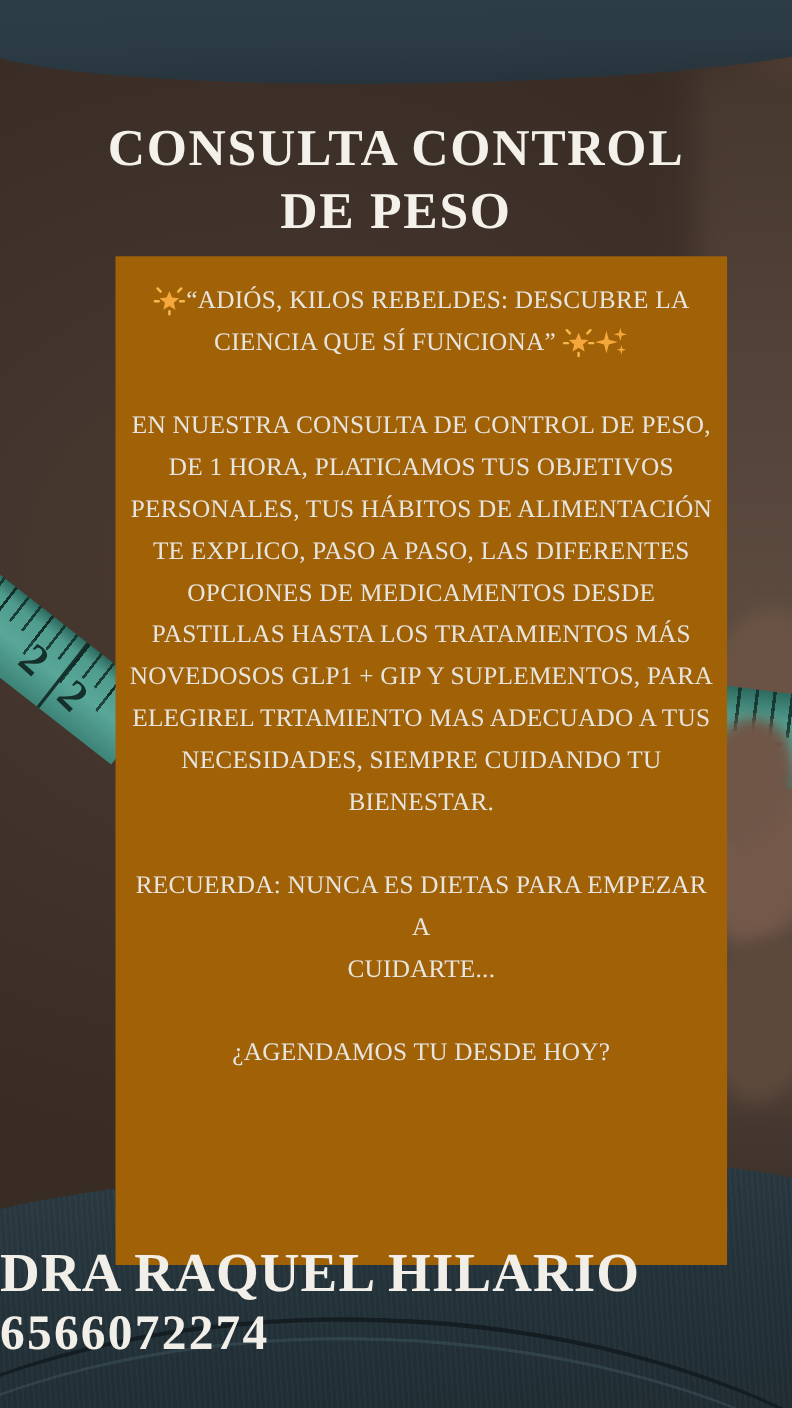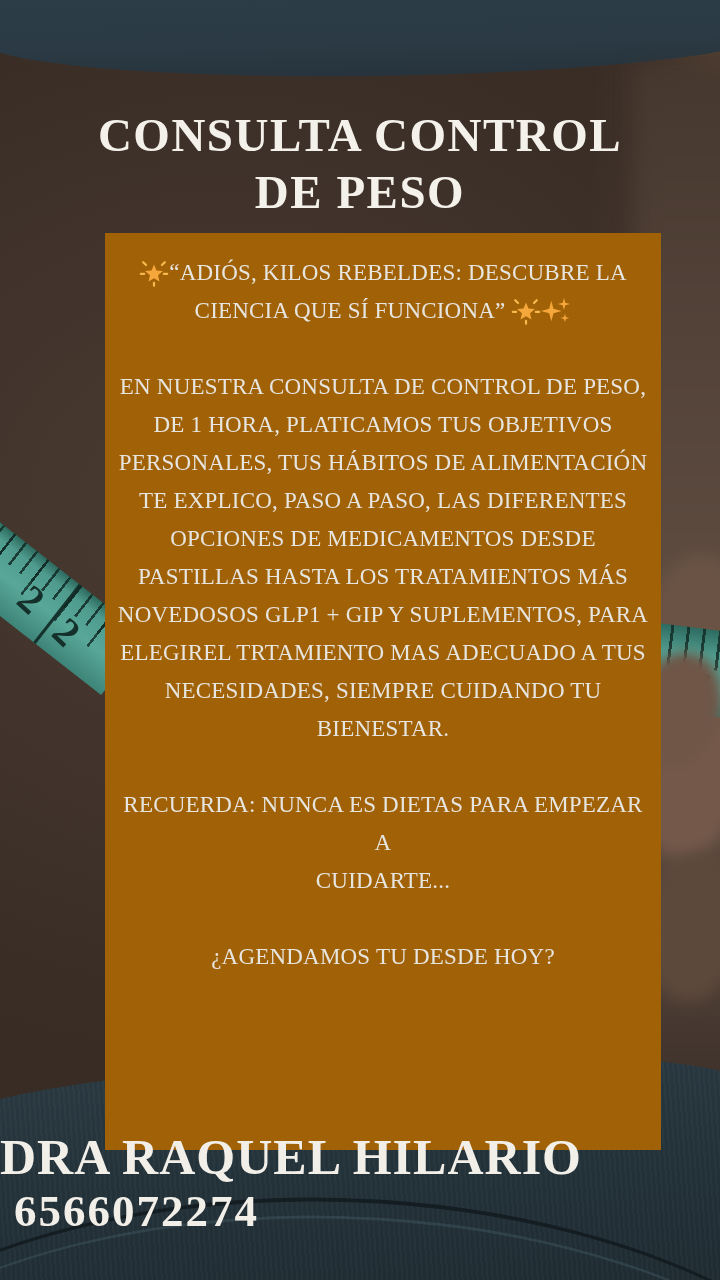--- a/index.html
+++ b/index.html
@@ -88,21 +88,21 @@
     color:#e7e5e0;text-align:center;
     font-size:23px;line-height:38px;letter-spacing:.2px;
     padding:0;box-sizing:border-box;margin-top:25px;
   }
   .panel .inner{padding:21px 8px 0;}
   .panel p{margin:0 0 38px;white-space:pre-line;}
   .panel p.hook .hook-text{white-space:pre-line;}
   .icon{vertical-align:-8px;}
   .footer{position:absolute;left:0;top:1128px;width:100%;color:#f2efe9;}
   .footer .name{font-size:50px;line-height:58px;letter-spacing:1px;font-weight:bold;}
-  .footer .phone{font-size:45px;line-height:50px;letter-spacing:2px;font-weight:bold;margin-left:14px;}
+  .footer .phone{font-size:45px;line-height:50px;letter-spacing:2px;font-weight:bold;}
 </style>
 </head>
 <body>
 
 <div class="canvas">
 
   <div class="bg-base"></div>
   <div class="bg-top"></div>
   <div class="hand-col"></div>
   <div class="finger f1"></div>

